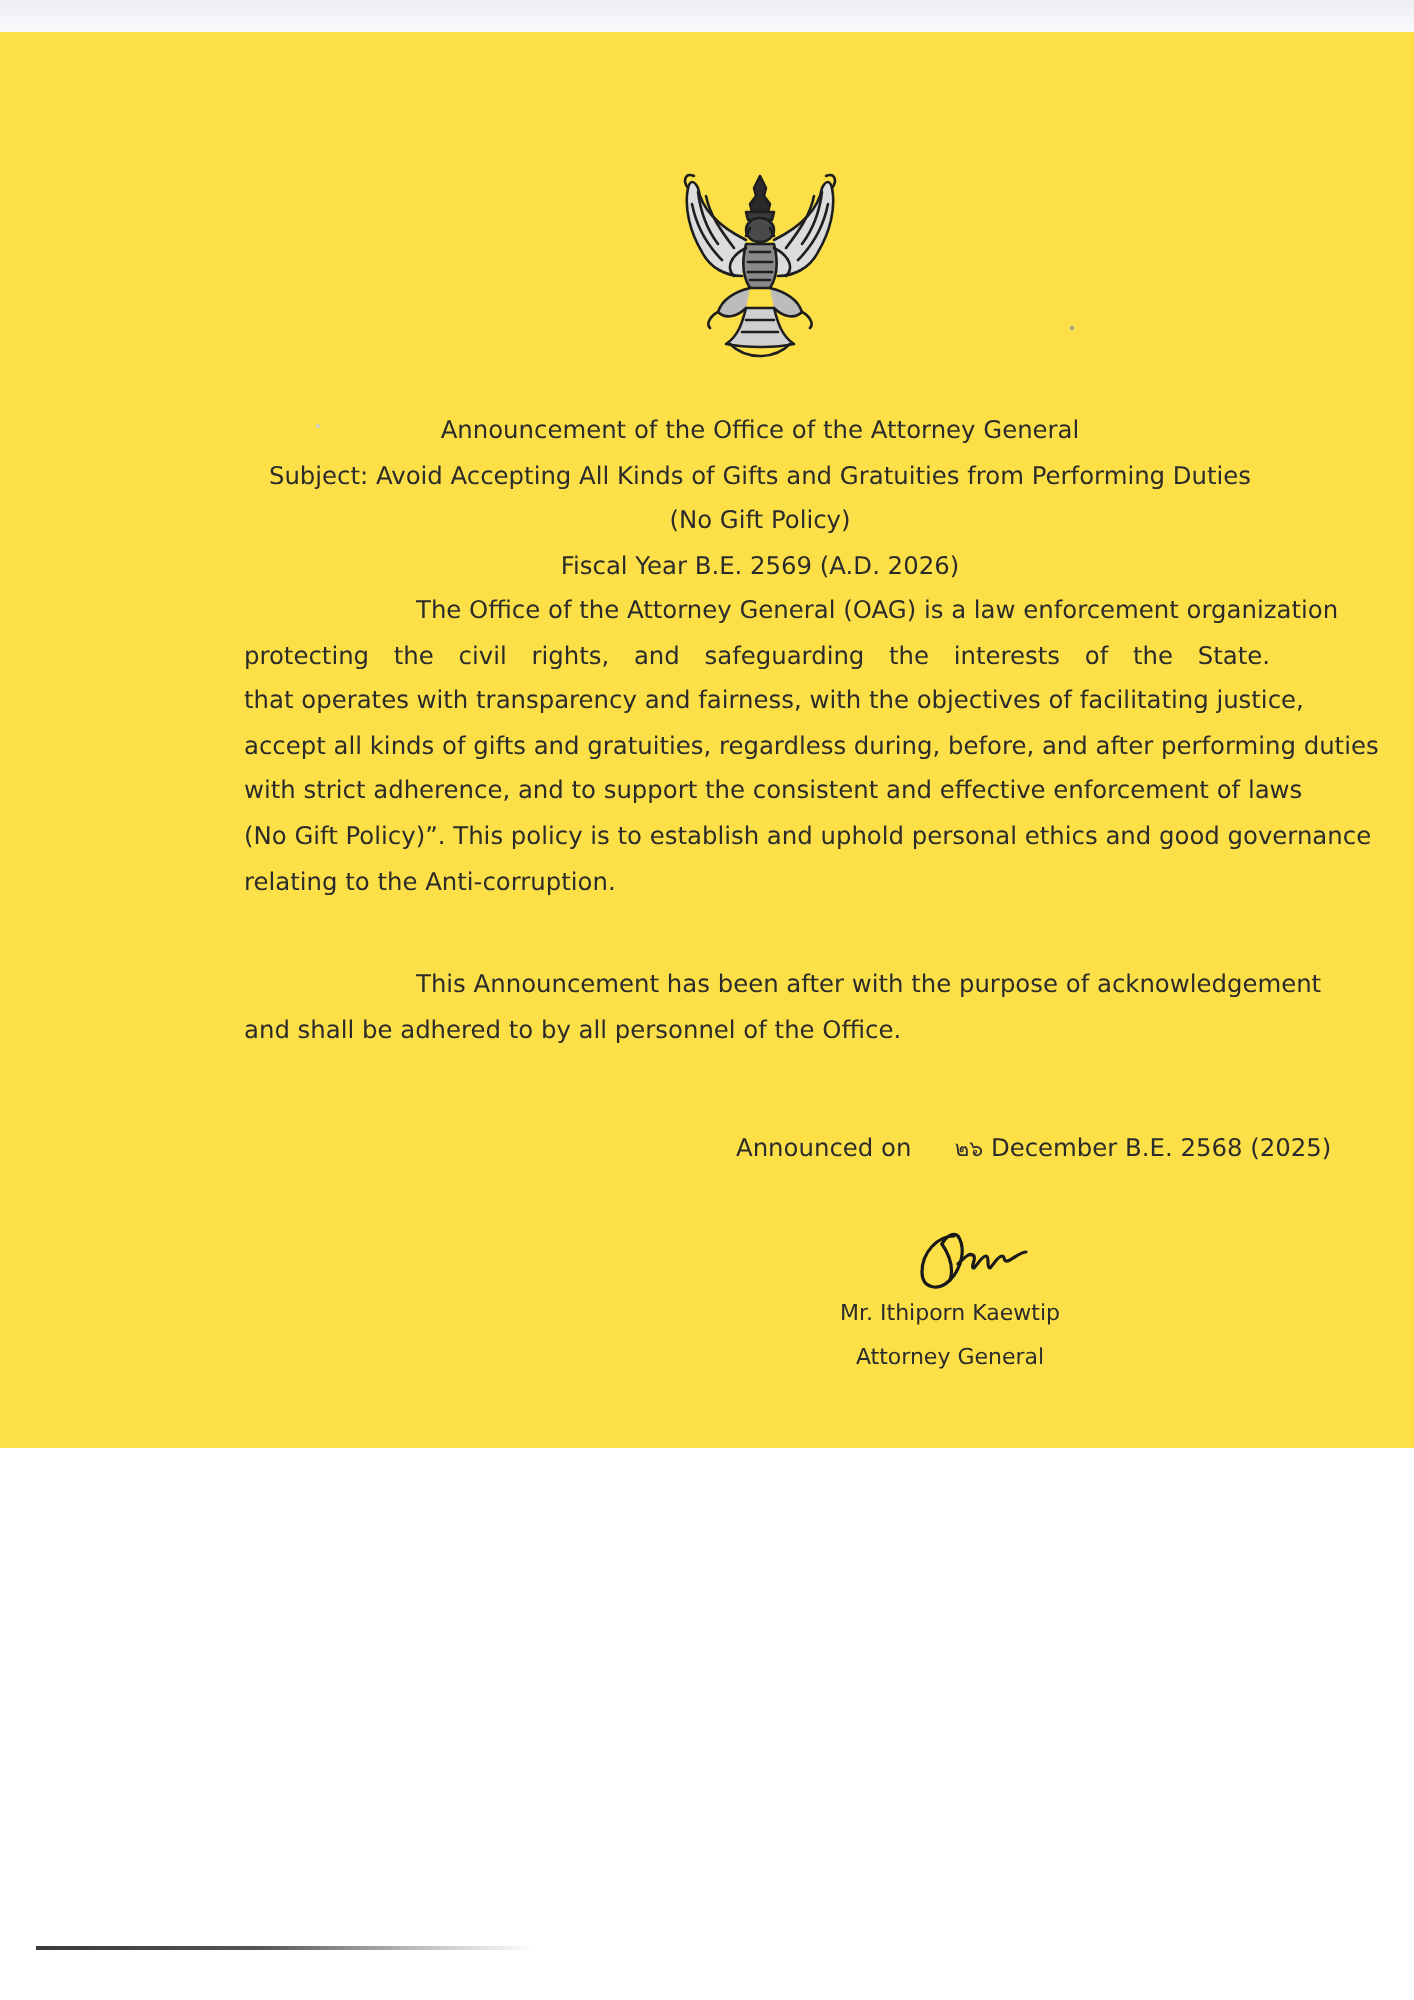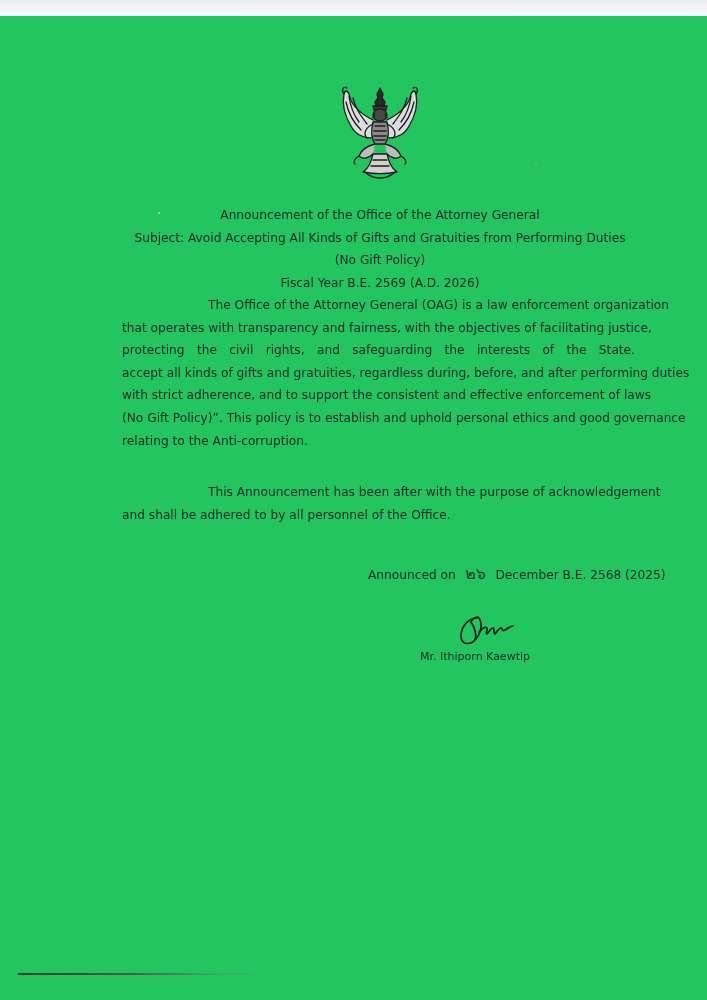--- a/index.html
+++ b/index.html
@@ -11,22 +11,22 @@
     width: 707px;
     height: 1000px;
     position: relative;
     overflow: hidden;
     font-family: "DejaVu Sans", sans-serif;
     color: #2a2a2a;
   }
   .page {
     position: absolute;
     left: 0; top: 0;
-    width: 707px; height: 1000px;
-    background: #22c55e;
+    width: 707px; height: 724px;
+    background: #fde047;
   }
   .top-shade {
     position: absolute;
     left: 0; top: 0;
     width: 707px; height: 16px;
     background: linear-gradient(#eceef3, #fafafc);
   }
   .emblem {
     position: absolute;
     left: 333px; top: 84px;
@@ -66,22 +66,22 @@
     position: absolute;
     left: 368px; top: 563px;
     font-size: 12.2px;
     line-height: 22px;
     white-space: nowrap;
     color: #2b2b2b;
   }
   .date-line .day {
     display: inline-block;
     width: 32px;
-    text-align: center;
-    font-size: 16px;
+    text-align: right;
+    font-size: 11px;
     color: #333;
   }
   .signature {
     position: absolute;
     left: 455px; top: 610px;
     width: 62px; height: 40px;
   }
   .signer {
     position: absolute;
     left: 400px; top: 646px;
@@ -143,22 +143,22 @@
 
   <div class="header-block">
     <div>Announcement of the Office of the Attorney General</div>
     <div>Subject: Avoid Accepting All Kinds of Gifts and Gratuities from Performing Duties</div>
     <div>(No Gift Policy)</div>
     <div>Fiscal Year B.E. 2569 (A.D. 2026)</div>
   </div>
 
   <div class="body-para p1">
     <span class="line indent">The Office of the Attorney General (OAG) is a law enforcement organization</span>
+    <span class="line">protecting the civil rights, and safeguarding the interests of the State.</span>
     <span class="line">that operates with transparency and fairness, with the objectives of facilitating justice,</span>
-    <span class="line">protecting the civil rights, and safeguarding the interests of the State.</span>
     <span class="line">accept all kinds of gifts and gratuities, regardless during, before, and after performing duties</span>
     <span class="line">with strict adherence, and to support the consistent and effective enforcement of laws</span>
     <span class="line">(No Gift Policy)”. This policy is to establish and uphold personal ethics and good governance</span>
     <span class="line last">relating to the Anti-corruption.</span>
   </div>
 
   <div class="body-para p2">
     <span class="line indent">This Announcement has been after with the purpose of acknowledgement</span>
     <span class="line last">and shall be adhered to by all personnel of the Office.</span>
   </div>
@@ -172,19 +172,20 @@
   <svg class="signature" viewBox="0 0 62 40" xmlns="http://www.w3.org/2000/svg">
     <g fill="none" stroke="#1a1a1a" stroke-width="1.6" stroke-linecap="round" stroke-linejoin="round">
       <path d="M22 8 C14 8 6 16 6 26 C6 34 14 36 20 30 C26 24 28 14 24 8 C22 6 18 8 16 12"></path>
       <path d="M16 12 C20 18 22 24 20 30"></path>
       <path d="M24 22 C28 18 30 16 32 18 C33 20 30 24 32 24 C34 22 36 18 38 18 C40 18 38 24 40 24 C42 22 44 18 46 18 C48 18 46 22 50 20 C53 18 56 16 58 16"></path>
     </g>
   </svg>
 
   <div class="signer">
     <div>Mr. Ithiporn Kaewtip</div>
+    <div>Attorney General</div>
   </div>
 
   <div class="speck" style="left:535px; top:163px;"></div>
   <div class="speck" style="left:158px; top:212px; background:#d0d0d0;"></div>
 
   <div class="footer-rule"></div>
 </div>
 
 </body></html>

